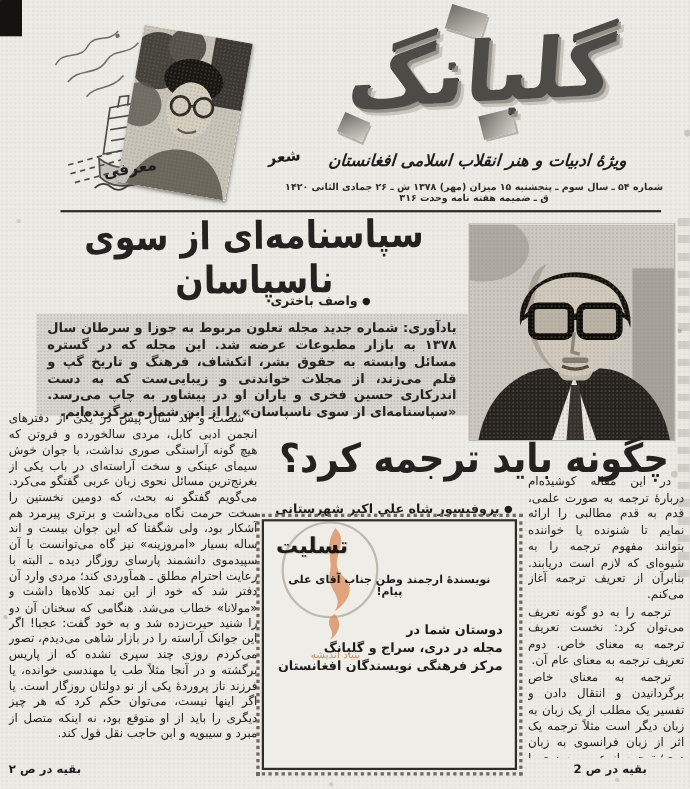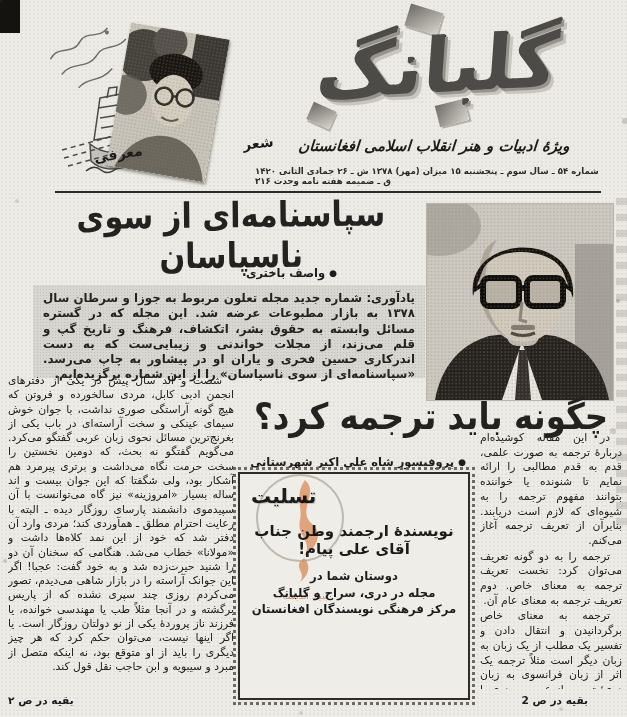--- a/index.html
+++ b/index.html
@@ -26,21 +26,21 @@
     color:#4d4b48;
     text-shadow:3px 3px 0 #97948e,6px 6px 0 #c9c6bf,1px 1px 0 #2c2a27;
     transform:skewX(-7deg) rotate(-3deg);display:inline-block;
   }
   .tile{position:absolute;background:linear-gradient(135deg,#6e6b66,#d7d4cd);box-shadow:2px 2px 0 #b4b1aa;}
   .tile-a{left:112px;top:2px;width:34px;height:23px;transform:rotate(17deg);}
   .tile-b{left:142px;top:96px;width:30px;height:22px;transform:rotate(-14deg);}
   .tile-c{left:14px;top:100px;width:25px;height:19px;transform:rotate(24deg);}
   .tagline{left:288px;top:137px;width:292px;text-align:center;
     font-size:15px;font-weight:bold;font-style:italic;transform:skewX(-4deg);}
-  .issue-line{left:255px;top:166px;width:352px;text-align:left;
+  .issue-line{left:255px;top:166px;width:352px;text-align:center;
     font-size:8.6px;font-weight:bold;color:#2a2a28;letter-spacing:.2px;}
   .header-rule{left:55px;top:191px;width:546px;height:2px;background:#2b2a27;}
 
   .poet-photo{left:118px;top:30px;width:100px;height:145px;transform:rotate(10deg);
     box-shadow:1px 2px 3px rgba(60,58,52,.5);}
   .sketch{left:60px;top:84px;width:102px;height:92px;}
   .handwriting{left:46px;top:24px;width:96px;height:80px;}
   .label-poetry{left:243px;top:135px;font-size:14px;font-weight:bold;transform:rotate(-6deg);}
   .label-review{left:94px;top:146px;font-size:14px;font-weight:bold;transform:rotate(-9deg);}
 
@@ -76,23 +76,23 @@
   .continuation{font-weight:bold;font-size:10.6px;}
   .right-column{left:480px;top:431px;width:142px;height:258px;line-height:14.7px;overflow:hidden;}
   .right-continuation{left:498px;top:694px;width:90px;text-align:right;}
 
   
   .condolence{left:238px;top:472px;width:206px;height:212px;
     background:#efede7;border:2px solid #2f2b26;outline:3px dotted #6e6a62;outline-offset:2px;
     padding:6px 11px;overflow:hidden;}
   .condolence .title{text-align:left;font-size:20px;font-weight:bold;margin-top:4px;
     text-shadow:1px 1px 0 #c9c6bf;}
-  .condolence .salutation{text-align:center;font-size:15px;font-weight:bold;margin-top:14px;}
+  .condolence .salutation{text-align:center;font-size:10px;font-weight:bold;margin-top:14px;}
   .condolence .body{font-size:11.8px;line-height:18.5px;text-align:justify;margin-top:8px;text-indent:8px;}
-  .condolence .sig{text-align:center;font-weight:bold;font-size:11.6px;line-height:16.5px;margin-top:10px;}
+  .condolence .sig{text-align:right;font-weight:bold;font-size:11.6px;line-height:16.5px;margin-top:20px;}
 
   
   .watermark{left:250px;top:472px;width:110px;height:150px;pointer-events:none;
     mix-blend-mode:multiply;z-index:6;}
   .wm-circle{position:absolute;left:6px;top:2px;width:84px;height:84px;border-radius:50%;
     border:2.5px solid rgba(150,144,132,.5);}
   .wm-text{position:absolute;left:0;top:118px;width:110px;text-align:center;
     font-size:9.5px;font-weight:normal;color:rgba(208,132,84,.8);}
 
   

